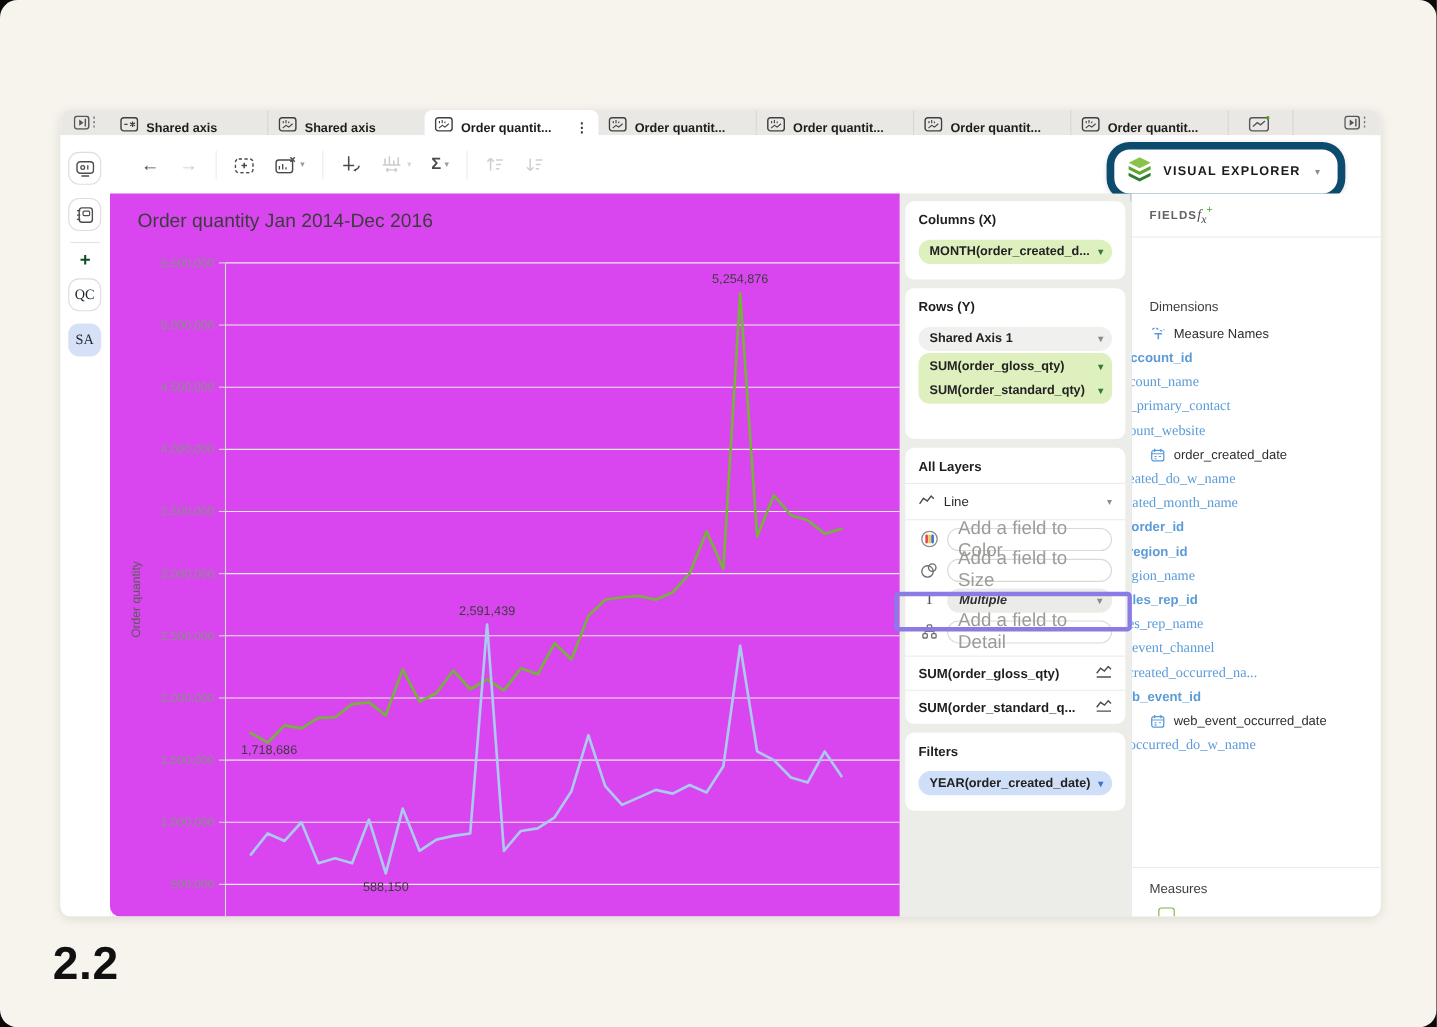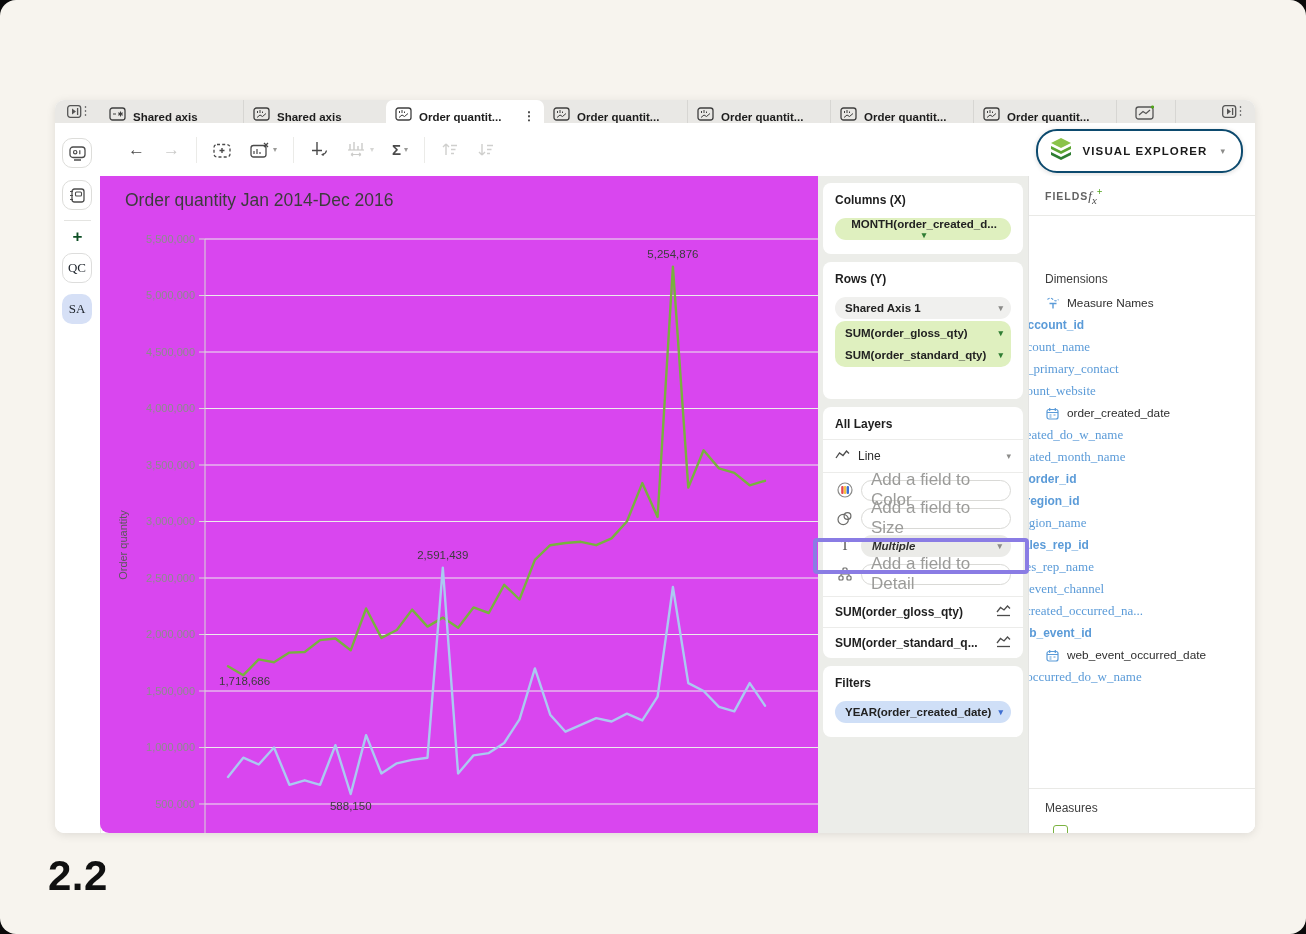--- a/index.html
+++ b/index.html
@@ -31,36 +31,36 @@
 
   
   .toolbar{position:absolute;left:45px;top:23px;right:0;height:53px;background:#fff;border-bottom:1px solid #e9e9e6;display:flex;align-items:center;border-radius:0 9px 0 0;}
   .tb-group{display:flex;align-items:center;gap:18px;}
   .tb-btn{display:flex;align-items:center;gap:3px;cursor:pointer;color:#4a4a4a;}
   .tb-btn.disabled{color:#cbcbc9;cursor:default;}
   .tb-arrow{font-size:17px;line-height:1;}
   .tb-sep{width:1px;height:26px;background:#ebebe8;margin:0 16px;}
   .tb-chev{font-size:8px;color:#9a9a98;}
   .tb-sigma{font-size:15px;font-weight:bold;}
-  .explorer-btn{position:absolute;right:12px;top:6px;height:40px;background:#fff;border:2px solid #0c4a6e;border-radius:21px;box-shadow:0 1px 5px rgba(0,0,0,.14);display:flex;align-items:center;gap:9px;padding:0 16px 0 10px;cursor:pointer;}
+  .explorer-btn{position:absolute;right:32px;top:6px;height:40px;background:#fff;border:7px solid #0c4a6e;border-radius:21px;box-shadow:0 1px 5px rgba(0,0,0,.14);display:flex;align-items:center;gap:9px;padding:0 16px 0 10px;cursor:pointer;}
   .explorer-label{font-size:11.5px;font-weight:bold;letter-spacing:1.1px;color:#1b1b1b;}
   .explorer-chev{font-size:9px;color:#8b8b89;margin-left:4px;}
 
   
   .chart-area{position:absolute;left:45px;top:76px;width:718px;bottom:0;background:#d946ef;border-radius:0 0 0 9px;overflow:hidden;}
   .chart-title{position:absolute;left:25px;top:14px;font-size:17.5px;color:#3c3c3c;}
   #chart-svg{position:absolute;left:0;top:52px;}
 
   
   .shelf{position:absolute;left:763px;top:76px;width:210px;bottom:0;background:#ecedE9;background:#ecede9;box-sizing:border-box;padding:7px 5px;overflow:hidden;}
   .card{background:#fff;border-radius:8px;padding:10px 12px 14px;margin-bottom:8px;box-sizing:border-box;}
   .card-title{font-size:12px;font-weight:bold;color:#1e1e1e;}
   .pill{height:22px;border-radius:11px;display:flex;align-items:center;justify-content:space-between;padding:0 8px 0 10px;font-size:11.5px;font-weight:bold;color:#222;box-sizing:border-box;margin-top:11px;cursor:pointer;}
   .pill .chev{font-size:9px;}
-  .pill.green{background:#dff0bf;flex-direction:column;}
+  .pill.green{background:#dff0bf;}
   .pill.green .chev{color:#2f7d33;}
   .pill.gray{background:#f0f0ee;}
   .pill.gray .chev{color:#8c8c8a;}
   .pill.blue{background:#cfdff7;}
   .pill.blue .chev{color:#3f6fd1;}
   .pill-group{background:#dff0bf;border-radius:10px;margin-top:2px;padding:1px 0;}
   .pill-group .pill{background:transparent;margin-top:0;height:22px;}
   .rows-bottom-pad{height:18px;}
 
   .layers-hr{border:none;border-top:1px solid #ececea;margin:8px -12px 0;}

